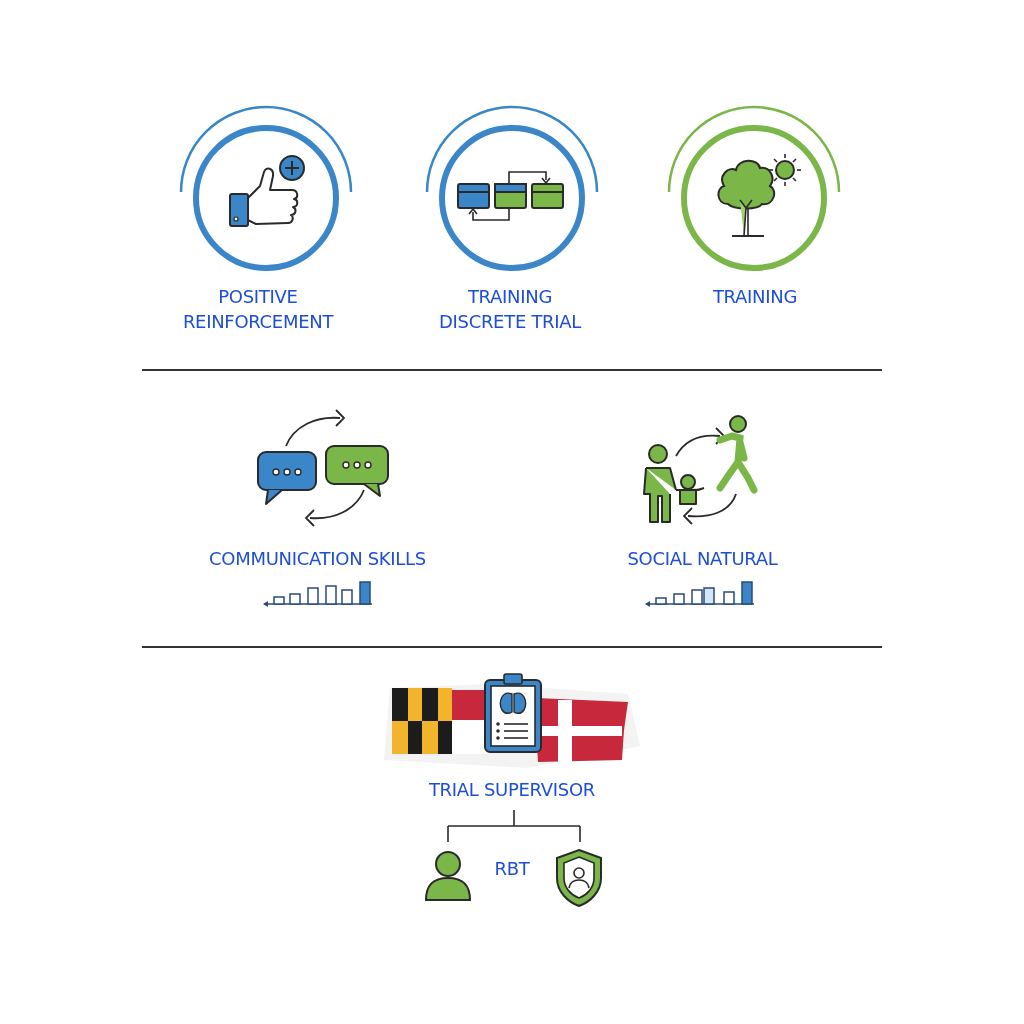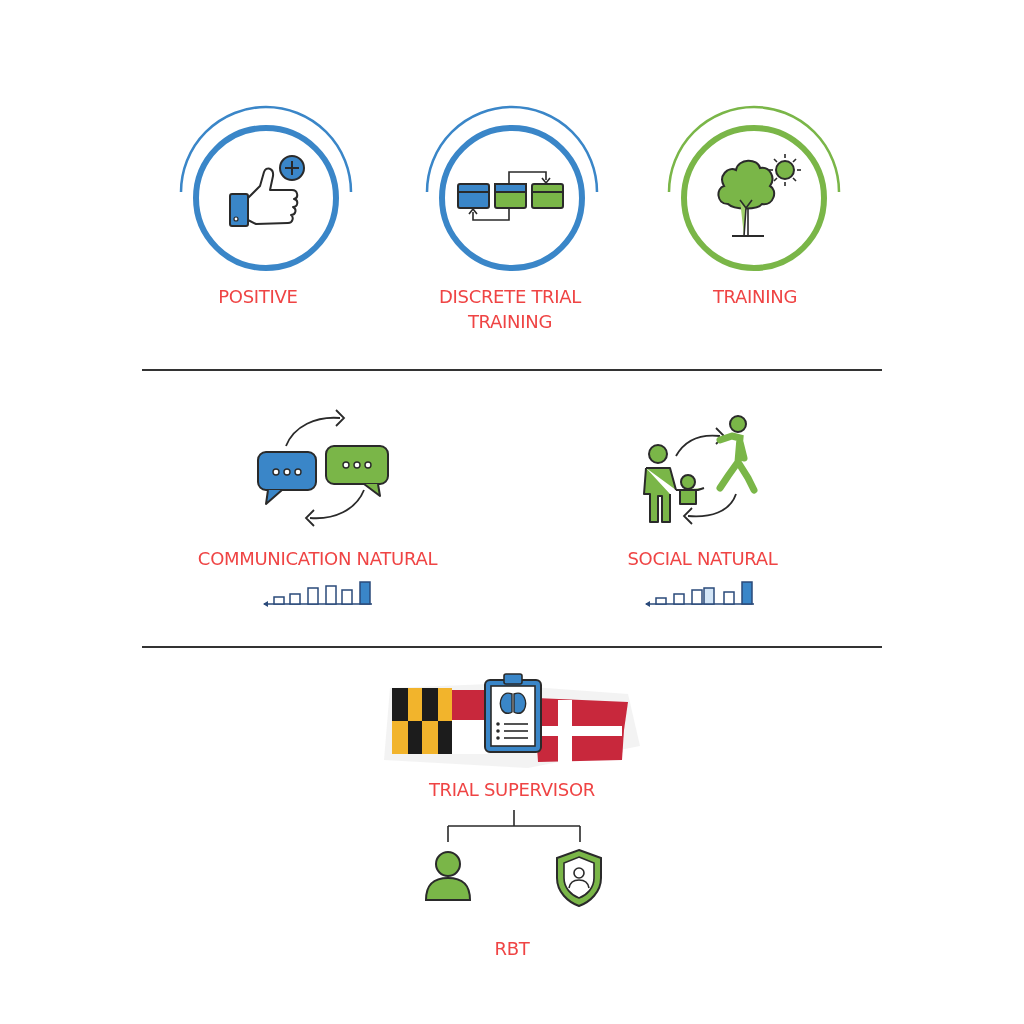--- a/index.html
+++ b/index.html
@@ -1,58 +1,59 @@
 <!DOCTYPE html>
 <html><head>
 <meta charset="utf-8">
 <style>
   html, body { margin:0; padding:0; background:#ffffff; }
   body { width:1024px; height:1024px; position:relative; overflow:hidden; font-family:"DejaVu Sans", sans-serif; color:#222; }
-  .label { position:absolute; text-align:center; font-size:18px; line-height:25px; color:#ef4444; letter-spacing:-0.3px; }
+  .label { position:absolute; text-align:center; font-size:18px; line-height:25px; color:#1d4ed8; letter-spacing:-0.3px; }
   .label span { display:block; }
   .divider { position:absolute; left:142px; width:740px; height:2px; background:#333; }
   svg { position:absolute; overflow:visible; }
 </style>
 </head>
 <body>
 
 <svg style="left:178px;top:108px" width="176" height="160" viewBox="0 0 176 160">
   <path d="M3 84 A85 85 0 0 1 173 84" fill="none" stroke="#3a86c8" stroke-width="2.5"></path>
   <circle cx="88" cy="90" r="70" fill="#fff" stroke="#3a86c8" stroke-width="6"></circle>
   <g>
     <rect x="52" y="86" width="18" height="32" rx="2" fill="#3a86c8" stroke="#2a2a2a" stroke-width="2"></rect>
     <circle cx="58" cy="111" r="2" fill="#fff" stroke="#2a2a2a" stroke-width="1.2"></circle>
     <path d="M70 90 L82 78 L86 64 C88 58 96 60 95 68 L92 82 L114 82 C120 82 121 90 116 91 C121 92 120 99 115 99 C119 101 118 107 113 107 C116 109 115 115 110 115 L78 116 L70 112 Z" fill="#fff" stroke="#2a2a2a" stroke-width="2" stroke-linejoin="round"></path>
     <circle cx="114" cy="60" r="12" fill="#3a86c8" stroke="#2a2a2a" stroke-width="2"></circle>
     <path d="M114 53 V67 M107 60 H121" stroke="#2a2a2a" stroke-width="2"></path>
   </g>
 </svg>
 <div class="label" style="left:158px;top:284px;width:200px">
   <span>POSITIVE</span>
+  <span>REINFORCEMENT</span>
 </div>
 
 <svg style="left:424px;top:108px" width="176" height="160" viewBox="0 0 176 160">
   <path d="M3 84 A85 85 0 0 1 173 84" fill="none" stroke="#3a86c8" stroke-width="2.5"></path>
   <circle cx="88" cy="90" r="70" fill="#fff" stroke="#3a86c8" stroke-width="6"></circle>
   <g>
     <rect x="34" y="76" width="31" height="24" rx="2" fill="#3a86c8" stroke="#2a2a2a" stroke-width="2"></rect>
     <line x1="34" y1="84" x2="65" y2="84" stroke="#2a2a2a" stroke-width="2"></line>
     <rect x="71" y="76" width="31" height="24" rx="2" fill="#7ab648" stroke="#2a2a2a" stroke-width="2"></rect>
     <rect x="71" y="76" width="31" height="8" fill="#3a86c8" stroke="#2a2a2a" stroke-width="2"></rect>
     <rect x="108" y="76" width="31" height="24" rx="2" fill="#7ab648" stroke="#2a2a2a" stroke-width="2"></rect>
     <line x1="108" y1="84" x2="139" y2="84" stroke="#2a2a2a" stroke-width="2"></line>
     <path d="M85 76 V64 H122 V72" fill="none" stroke="#2a2a2a" stroke-width="1.6"></path>
     <path d="M118 70 L122 75 L126 70" fill="none" stroke="#2a2a2a" stroke-width="1.6"></path>
     <path d="M85 100 V112 H49 V104" fill="none" stroke="#2a2a2a" stroke-width="1.6"></path>
     <path d="M45 106 L49 101 L53 106" fill="none" stroke="#2a2a2a" stroke-width="1.6"></path>
   </g>
 </svg>
 <div class="label" style="left:410px;top:284px;width:200px">
+  <span>TRAINING</span>
   <span>DISCRETE TRIAL</span>
-  <span>TRAINING</span>
 </div>
 
 <svg style="left:666px;top:108px" width="176" height="160" viewBox="0 0 176 160">
   <path d="M3 84 A85 85 0 0 1 173 84" fill="none" stroke="#7ab648" stroke-width="2.5"></path>
   <circle cx="88" cy="90" r="70" fill="#fff" stroke="#7ab648" stroke-width="6"></circle>
   <g>
     <path d="M62 96 C50 96 50 80 58 78 C52 68 62 58 70 62 C72 50 92 50 94 60 C104 58 110 70 104 78 C112 82 108 98 96 96 C92 102 68 102 62 96 Z" fill="#7ab648" stroke="#2a2a2a" stroke-width="2"></path>
     <path d="M78 128 L80 100 L74 92 M80 100 L86 92 M82 128 L82 100" fill="#9fd06a" stroke="#2a2a2a" stroke-width="1.6"></path>
     <line x1="66" y1="128" x2="98" y2="128" stroke="#2a2a2a" stroke-width="2"></line>
     <circle cx="119" cy="62" r="9" fill="#7ab648" stroke="#2a2a2a" stroke-width="2"></circle>
@@ -87,21 +88,21 @@
   <rect x="72" y="40" width="62" height="38" rx="8" fill="#7ab648" stroke="#2a2a2a" stroke-width="2"></rect>
   <path d="M110 78 L126 90 L124 78" fill="#7ab648" stroke="#2a2a2a" stroke-width="2" stroke-linejoin="round"></path>
   <g fill="#fff" stroke="#2a2a2a" stroke-width="1.4">
       <circle cx="92" cy="59" r="3"></circle>
       <circle cx="103" cy="59" r="3"></circle>
       <circle cx="114" cy="59" r="3"></circle>
     </g>
   <path d="M110 84 C102 104 80 114 56 112" fill="none" stroke="#2a2a2a" stroke-width="1.8"></path>
   <path d="M60 104 L52 112 L60 120" fill="none" stroke="#2a2a2a" stroke-width="1.8"></path>
 </svg>
-<div class="label" style="left:190px;top:546px;width:255px">COMMUNICATION NATURAL</div>
+<div class="label" style="left:190px;top:546px;width:255px">COMMUNICATION SKILLS</div>
 <svg style="left:260px;top:580px" width="116" height="28" viewBox="0 0 116 28">
   <path d="M4 24 H112" stroke="#2a4a7a" stroke-width="1.5"></path>
   <path d="M8 21 L3 24 L8 27" fill="#2a4a7a"></path>
   <g fill="#fff" stroke="#2a4a7a" stroke-width="1.5">
     <rect x="14" y="17" width="10" height="7"></rect>
       <rect x="30" y="14" width="10" height="10"></rect>
     <rect x="48" y="8" width="10" height="16"></rect>
       <rect x="66" y="6" width="10" height="18"></rect>
     <rect x="82" y="10" width="10" height="14"></rect>
   </g>
@@ -174,13 +175,13 @@
   <path d="M2 50 C2 34 10 28 24 28 C38 28 46 34 46 50 Z" fill="#7ab648" stroke="#2a2a2a" stroke-width="2"></path>
 </svg>
 
 <svg style="left:554px;top:848px" width="50" height="60" viewBox="0 0 50 60">
   <path d="M25 2 L47 10 V30 C47 44 36 54 25 58 C14 54 3 44 3 30 V10 Z" fill="#7ab648" stroke="#2a2a2a" stroke-width="2"></path>
   <path d="M25 9 L40 15 V30 C40 40 33 47 25 50 C17 47 10 40 10 30 V15 Z" fill="#ffffff" stroke="#2a2a2a" stroke-width="1.6"></path>
   <circle cx="25" cy="25" r="5" fill="#fff" stroke="#2a2a2a" stroke-width="1.6"></circle>
   <path d="M15 40 C16 34 20 32 25 32 C30 32 34 34 35 40" fill="none" stroke="#2a2a2a" stroke-width="1.6"></path>
 </svg>
 
-<div class="label" style="left:470px;top:936px;width:84px">RBT</div>
+<div class="label" style="left:470px;top:856px;width:84px">RBT</div>
 
 </body></html>

